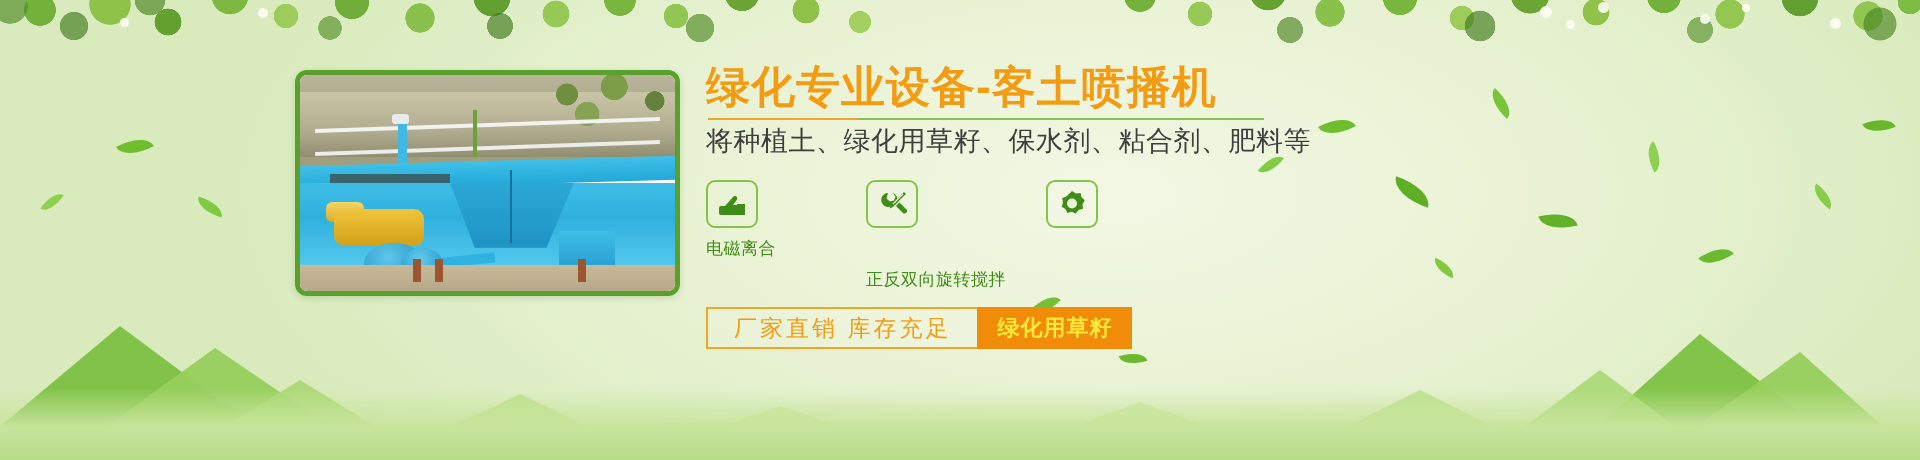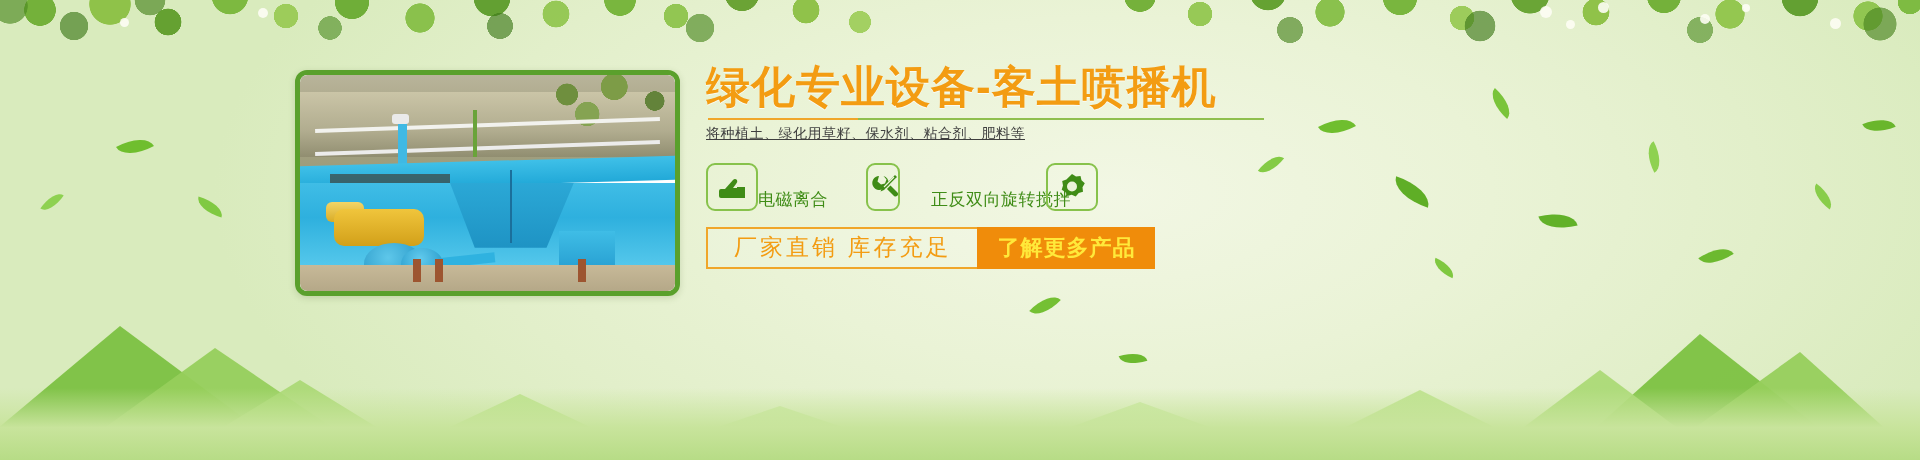--- a/index.html
+++ b/index.html
@@ -117,24 +117,24 @@
   .ph-dark{position:absolute;left:8%;top:46%;width:32%;height:17%;background:#3e4a46;opacity:.75;}
   
   .content{position:absolute;left:706px;top:62px;width:780px;}
   .headline{
     font-size:44px;font-weight:bold;color:#f39c12;letter-spacing:1px;
     line-height:1.14;margin:0;white-space:nowrap;
     text-shadow:0 1px 0 rgba(255,255,255,.7);
   }
   .rule{position:relative;width:556px;height:2px;margin:6px 0 4px 2px;
     background:linear-gradient(to right,#f0a62a 0%,#f0a62a 27%,#8fbf4e 27%,#8fbf4e 100%);}
-  .sub{font-size:14px;color:#3e3e3e;line-height:1.33;margin:0;letter-spacing:.5px;white-space:nowrap;text-decoration:underline;}
+  .sub{font-size:27px;color:#3e3e3e;line-height:1.33;margin:0;letter-spacing:.5px;white-space:nowrap;}
   
   .features{display:flex;margin-top:20px;align-items:flex-start;}
-  .feature{display:flex;flex-direction:row;align-items:flex-end;}
+  .feature{display:flex;flex-direction:column;align-items:flex-start;}
   .f1{width:160px;}
   .f2{width:180px;gap:31px;}
   .f3{width:200px;}
   .ficon{
     width:48px;height:44px;border:2px solid #87c24b;border-radius:9px;
     display:flex;align-items:center;justify-content:center;background:transparent;
   }
   .flabel{margin-top:9px;font-size:17px;color:#3f8c16;white-space:nowrap;letter-spacing:.5px;}
   
   .ctabar{
@@ -266,17 +266,17 @@
             <path d="M14 1 l4 2.5 l4.5 -.5 l1 4.3 l3.3 3 l-2.3 3.9 l.5 4.5 l-4.3 1.4 l-3 3.5 l-4 -1.8 l-4.3 1.3 l-2 -4 l-3.7 -2.4 l1.3 -4.3 l-.8 -4.4 l4.2 -1.6 z" fill="#3f8c16"></path>
             <circle cx="14" cy="13.5" r="5" fill="#eaf3d8"></circle>
           </svg>
         </div>
       </div>
 
     </div>
 
     <div class="ctabar">
       <div class="cta-text">厂家直销  库存充足</div>
-      <div class="cta-btn">了解更多产品</div>
+      <div class="cta-btn">绿化用草籽</div>
     </div>
   </div>
 
 </div>
 
 </body></html>

